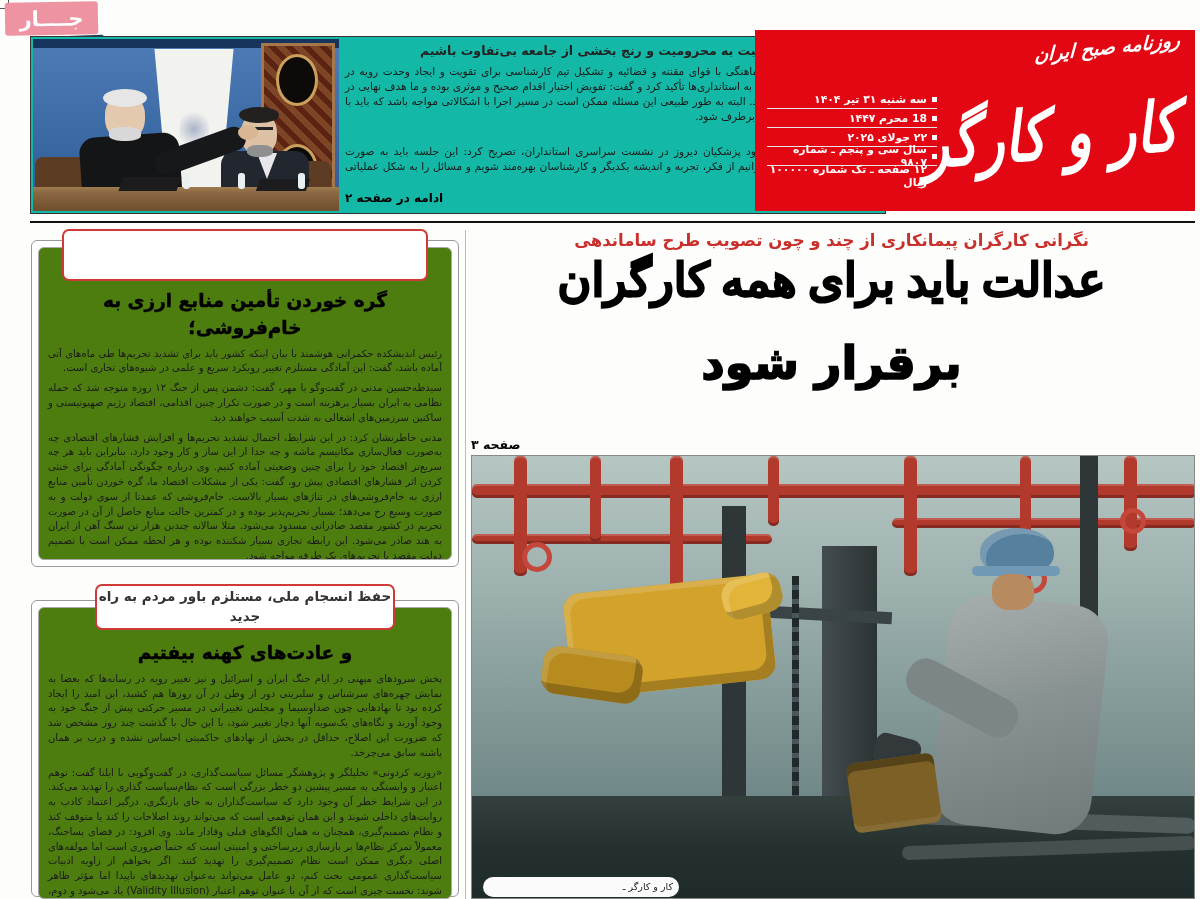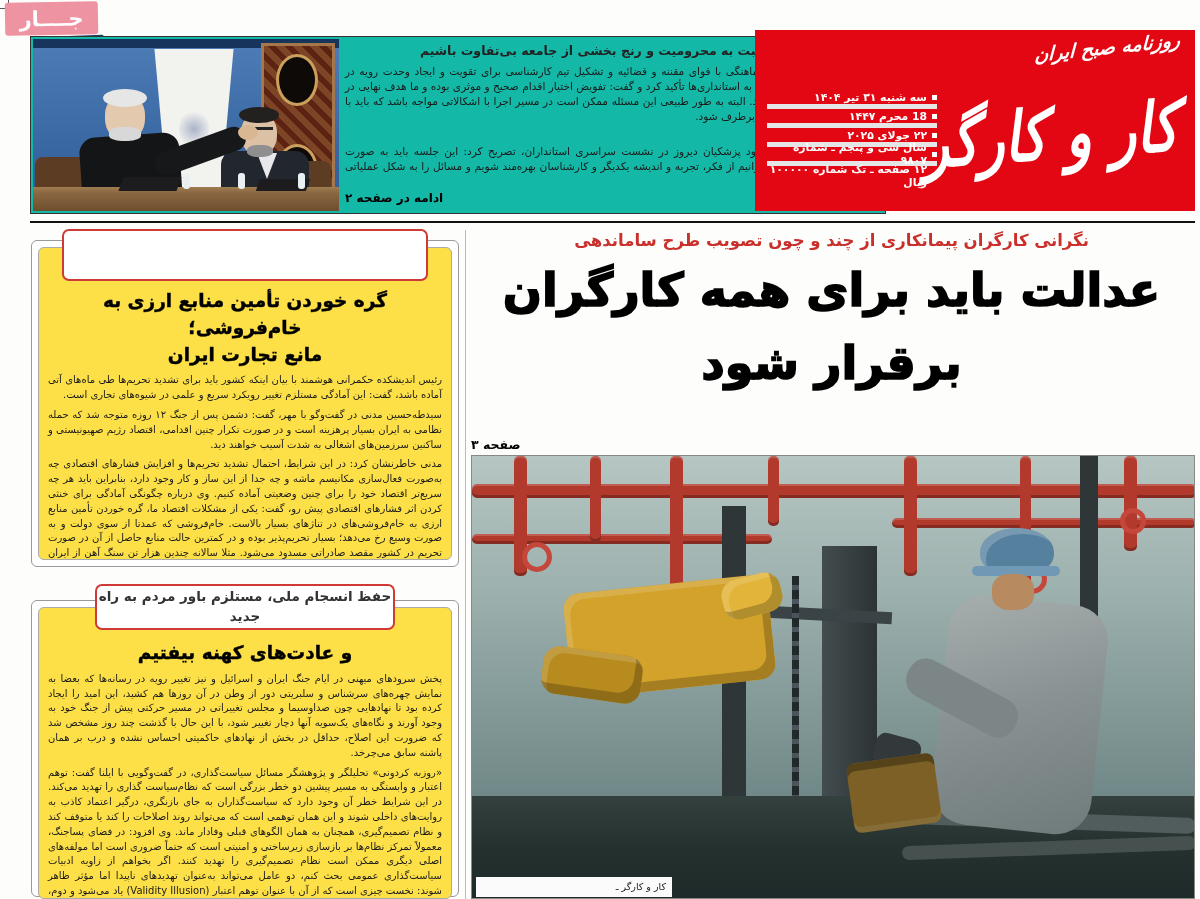--- a/index.html
+++ b/index.html
@@ -62,53 +62,53 @@
   
   .masthead { position:absolute; left:755px; top:30px; width:440px; height:181px; background:#e30613; }
   .mh-tagline { position:absolute; right:14px; top:6px; color:#fff; font-size:19px; font-weight:bold;
                 font-style:italic; transform:rotate(-6deg) skewX(-8deg); }
   .mh-title { position:absolute; left:155px; top:34px; width:280px; height:140px; color:#fff;
               font-size:53px; font-weight:bold; font-style:italic; white-space:nowrap;
               display:flex; align-items:center; justify-content:center;
               transform:rotate(-4deg) scale(1.02,1.3); }
   .date-list { position:absolute; left:12px; top:60px; width:170px; }
   .date-row { display:flex; align-items:center; height:19px; color:#fff; font-size:10.8px; font-weight:bold; }
-  .date-row.u { border-bottom:5px solid #e5e5e5; }
+  .date-row.u { border-bottom:1px solid #e5e5e5; }
   .bullet { width:5px; height:5px; background:#fff; margin-left:5px; flex:0 0 auto; }
   .site-box { position:absolute; left:2px; top:158px; width:234px; height:20px; background:#fff;
               color:#d10a10; font-size:12.5px; font-weight:bold; display:flex; align-items:center;
               justify-content:center; letter-spacing:0.5px; direction:ltr; }
 
   
   .rule { position:absolute; left:30px; top:221px; width:1165px; height:2px; background:#111; }
   .col-divider { position:absolute; left:465px; top:230px; width:1px; height:669px; background:#bbb; }
 
   
   .outer-box { position:absolute; border:1px solid #999; border-radius:6px; background:#fff; }
-  .inner-box { position:absolute; border:1px solid #aaa; border-radius:6px; background:#fde047; overflow:hidden; }
+  .inner-box { position:absolute; border:1px solid #aaa; border-radius:6px; background:#4d7c0f; overflow:hidden; }
   .red-label { position:absolute; border:2px solid #cf3a36; border-radius:7px; background:#fff; z-index:5;
                display:flex; flex-direction:column; align-items:center; justify-content:center;
                font-size:13.5px; font-weight:bold; color:#333; line-height:1.45; text-align:center; }
   .art-headline { font-size:18.5px; font-weight:bold; color:#000; text-align:center; line-height:1.45;
                   -webkit-text-stroke:0.4px #000; }
   .art-body { font-size:10px; color:#1a1a1a; text-align:justify; line-height:1.48; margin-top:5px; }
 
   #a1-outer { left:31px; top:240px; width:428px; height:327px; }
   #a1-inner { left:38px; top:247px; width:414px; height:313px; padding:40px 9px 4px 9px; }
   #a1-label { left:62px; top:229px; width:366px; height:52px; }
   #a2-outer { left:31px; top:600px; width:428px; height:297px; }
   #a2-inner { left:38px; top:607px; width:414px; height:292px; padding:32px 9px 4px 9px; }
   #a2-label { left:95px; top:584px; width:300px; height:46px; }
 
   
   .lead-kicker { position:absolute; left:468px; top:231px; width:727px; text-align:center;
                  color:#c9302c; font-size:16.5px; font-weight:bold; }
   .lead-h { position:absolute; left:468px; width:727px; text-align:center; color:#000;
             font-size:46px; font-weight:bold; -webkit-text-stroke:1.6px #000; white-space:nowrap; }
-  #lead-h1 { top:263px; }
+  #lead-h1 { top:253px;font-family:Liberation Serif, serif; }
   #lead-h2 { top:336px; }
   .page-ref { position:absolute; left:471px; top:437px; font-size:12.5px; font-weight:bold; color:#000; }
 
   
   .lead-photo { position:absolute; left:471px; top:455px; width:724px; height:444px; overflow:hidden;
                 border:1px solid #888;
                 background:linear-gradient(180deg,#b6c6c2 0%,#9db1ae 30%,#7e9594 62%,#5d7476 100%); }
   .lp-pipe { position:absolute; background:#b23a2c; border-radius:5px;
              box-shadow:inset 0 2px 0 rgba(255,255,255,.18), inset 0 -3px 0 rgba(0,0,0,.25); }
   .lp-wheel { position:absolute; border:5px solid #c5463a; border-radius:50%; }
@@ -125,22 +125,22 @@
   .lp-face { position:absolute; left:520px; top:118px; width:42px; height:36px; background:#b78a60; border-radius:40%; }
   .lp-body { position:absolute; left:468px; top:144px; width:160px; height:230px; border-radius:36px;
              background:linear-gradient(160deg,#a7aeae 0%,#8a9394 45%,#6f7a7a 100%); transform:rotate(6deg); }
   .lp-sleeve { position:absolute; left:430px; top:222px; width:120px; height:40px; background:#7d8687;
                border-radius:18px; transform:rotate(28deg); }
   .lp-glove { position:absolute; left:402px; top:280px; width:46px; height:32px; background:#33383a;
               border-radius:10px; transform:rotate(15deg); }
   .lp-tool { position:absolute; left:378px; top:302px; width:88px; height:70px; background:#7c6026;
              border-radius:8px; transform:rotate(-8deg);
              box-shadow:inset 0 8px 0 rgba(0,0,0,.3), inset 0 -6px 0 rgba(255,255,255,.08); }
-  .lp-caption { position:absolute; left:4px; bottom:1px; width:196px; height:20px; background:#fbfbfb;
-                font-size:9.5px; color:#222; line-height:20px; padding:0 6px; overflow:hidden; }
+  .lp-caption { position:absolute; left:11px; bottom:1px; width:196px; height:20px; background:#fbfbfb;
+                font-size:9.5px; color:#222; line-height:20px; padding:0 6px; overflow:hidden;border-radius:10px; }
 </style>
 </head>
 <body>
 
 <div class="paper">
 
   <div class="reg-h"></div>
   <div class="reg-v"></div>
   <div class="jaar">
     <span>جــــار</span>
@@ -213,21 +213,20 @@
   </div>
 
   <div class="rule"></div>
   <div class="col-divider"></div>
 
   <div id="a1-outer" class="outer-box"></div>
   <div id="a1-label" class="red-label">
   </div>
   <div id="a1-inner" class="inner-box">
     <div class="art-headline">گره خوردن تأمین منابع ارزی به خام‌فروشی؛</div>
-    <div class="art-headline">مانع تجارت ایران</div>
     <p class="art-body">رئیس اندیشکده حکمرانی هوشمند با بیان اینکه کشور باید برای تشدید تحریم‌ها طی ماه‌های آتی آماده باشد، گفت: این آمادگی مستلزم تغییر رویکرد سریع و علمی در شیوه‌های تجاری است.</p>
     <p class="art-body">سیدطه‌حسین مدنی در گفت‌وگو با مهر، گفت: دشمن پس از جنگ ۱۲ روزه متوجه شد که حمله نظامی به ایران بسیار پرهزینه است و در صورت تکرار چنین اقدامی، اقتصاد رژیم صهیونیستی و ساکنین سرزمین‌های اشغالی به شدت آسیب خواهند دید.</p>
     <p class="art-body">مدنی خاطرنشان کرد: در این شرایط، احتمال تشدید تحریم‌ها و افزایش فشارهای اقتصادی چه به‌صورت فعال‌سازی مکانیسم ماشه و چه جدا از این ساز و کار وجود دارد، بنابراین باید هر چه سریع‌تر اقتصاد خود را برای چنین وضعیتی آماده کنیم. وی درباره چگونگی آمادگی برای خنثی کردن اثر فشارهای اقتصادی پیش رو، گفت: یکی از مشکلات اقتصاد ما، گره خوردن تأمین منابع ارزی به خام‌فروشی‌های در تناژهای بسیار بالاست. خام‌فروشی که عمدتا از سوی دولت و به صورت وسیع رخ می‌دهد؛ بسیار تحریم‌پذیر بوده و در کمترین حالت منابع حاصل از آن در صورت تحریم در کشور مقصد صادراتی مسدود می‌شود. مثلا سالانه چندین هزار تن سنگ آهن از ایران به هند صادر می‌شود. این رابطه تجاری بسیار شکننده بوده و هر لحظه ممکن است با تصمیم دولت مقصد با تحریم‌های یک طرفه مواجه شود.</p>
 
   </div>
 
   <div id="a2-outer" class="outer-box"></div>
   <div id="a2-label" class="red-label">
     <div>حفظ انسجام ملی، مستلزم باور مردم به راه جدید</div>
   </div>

